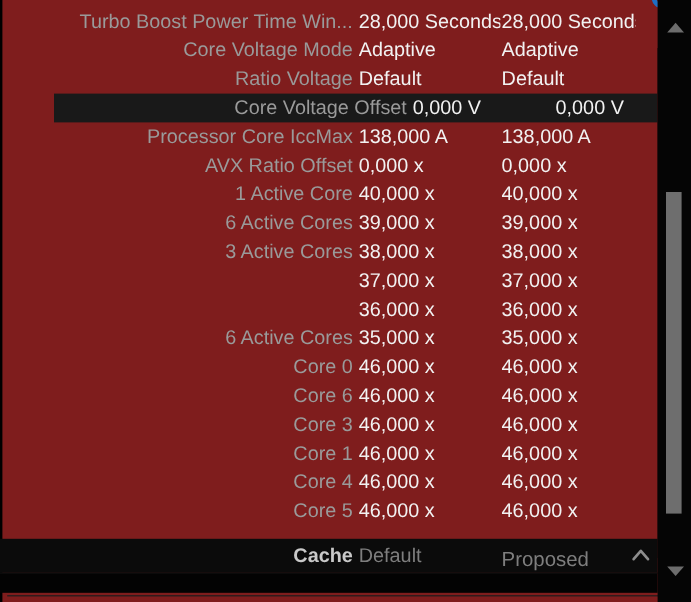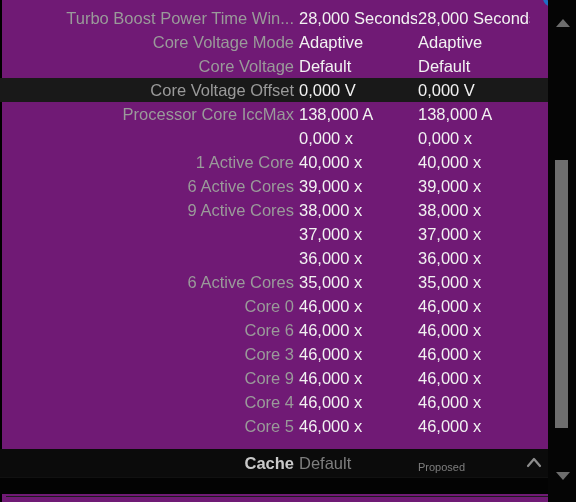--- a/index.html
+++ b/index.html
@@ -11,21 +11,21 @@
     width: 576px;
     height: 502px;
     overflow: hidden;
     font-family: "Liberation Sans", sans-serif;
     -webkit-font-smoothing: antialiased;
   }
   #app {
     position: relative;
     width: 576px;
     height: 502px;
-    background: #701a75;
+    background: #7f1d1d;
     overflow: hidden;
   }
 
   
   .tool-glyph {
     position: absolute;
     left: 540px;
     top: -12px;
     width: 34px;
     height: 30px;
@@ -44,20 +44,21 @@
   }
   .row {
     position: relative;
     height: 24px;
     line-height: 24px;
     white-space: nowrap;
     overflow: hidden;
   }
   .row.selected {
     background: #191919;
+    margin-left: 45px;
   }
   .cell-label {
     position: absolute;
     left: 0;
     width: 294px;
     text-align: right;
     color: #9a9a9a;
     font-size: 16.5px;
     overflow: hidden;
     white-space: nowrap;
@@ -157,21 +158,21 @@
     color: #7e7e7e;
     font-size: 16.5px;
   }
   .group-c2 {
     position: absolute;
     left: 418px;
     top: 4px;
     height: 28px;
     line-height: 28px;
     color: #7e7e7e;
-    font-size: 11px;
+    font-size: 17px;
   }
   .group-chevron {
     position: absolute;
     left: 524px;
     top: 4px;
     width: 20px;
     height: 20px;
   }
 
   
@@ -222,50 +223,51 @@
         <div class="cell-label">Turbo Boost Power Time Win...</div>
         <div class="cell-v1">28,000 Seconds</div>
         <div class="cell-v2">28,000 Seconds</div>
       </div>
       <div class="row">
         <div class="cell-label">Core Voltage Mode</div>
         <div class="cell-v1">Adaptive</div>
         <div class="cell-v2">Adaptive</div>
       </div>
       <div class="row">
-        <div class="cell-label">Core Voltage</div>
+        <div class="cell-label">Ratio Voltage</div>
         <div class="cell-v1">Default</div>
         <div class="cell-v2">Default</div>
       </div>
       <div class="row selected">
         <div class="cell-label">Core Voltage Offset</div>
         <div class="cell-v1">0,000 V</div>
         <div class="cell-v2">0,000 V</div>
       </div>
       <div class="row">
         <div class="cell-label">Processor Core IccMax</div>
         <div class="cell-v1">138,000 A</div>
         <div class="cell-v2">138,000 A</div>
       </div>
       <div class="row">
+        <div class="cell-label">AVX Ratio Offset</div>
         <div class="cell-v1">0,000 x</div>
         <div class="cell-v2">0,000 x</div>
       </div>
       <div class="row">
         <div class="cell-label">1 Active Core</div>
         <div class="cell-v1">40,000 x</div>
         <div class="cell-v2">40,000 x</div>
       </div>
       <div class="row">
         <div class="cell-label">6 Active Cores</div>
         <div class="cell-v1">39,000 x</div>
         <div class="cell-v2">39,000 x</div>
       </div>
       <div class="row">
-        <div class="cell-label">9 Active Cores</div>
+        <div class="cell-label">3 Active Cores</div>
         <div class="cell-v1">38,000 x</div>
         <div class="cell-v2">38,000 x</div>
       </div>
       <div class="row">
         <div class="cell-v1">37,000 x</div>
         <div class="cell-v2">37,000 x</div>
       </div>
       <div class="row">
         <div class="cell-v1">36,000 x</div>
         <div class="cell-v2">36,000 x</div>
@@ -284,21 +286,21 @@
         <div class="cell-label">Core 6</div>
         <div class="cell-v1">46,000 x</div>
         <div class="cell-v2">46,000 x</div>
       </div>
       <div class="row">
         <div class="cell-label">Core 3</div>
         <div class="cell-v1">46,000 x</div>
         <div class="cell-v2">46,000 x</div>
       </div>
       <div class="row">
-        <div class="cell-label">Core 9</div>
+        <div class="cell-label">Core 1</div>
         <div class="cell-v1">46,000 x</div>
         <div class="cell-v2">46,000 x</div>
       </div>
       <div class="row">
         <div class="cell-label">Core 4</div>
         <div class="cell-v1">46,000 x</div>
         <div class="cell-v2">46,000 x</div>
       </div>
       <div class="row">
         <div class="cell-label">Core 5</div>

